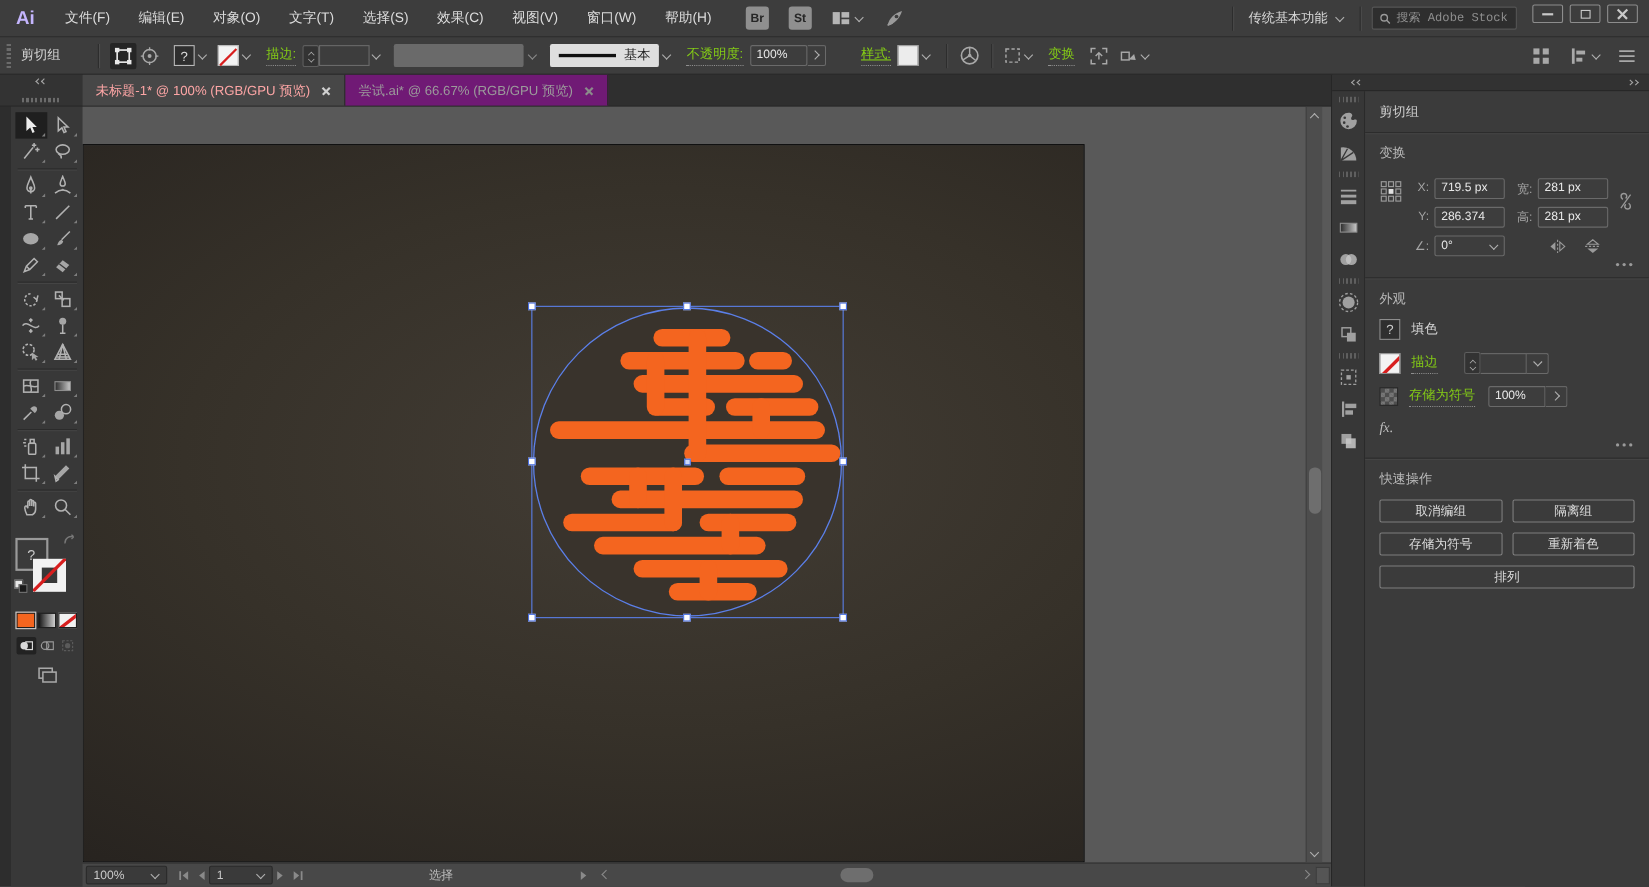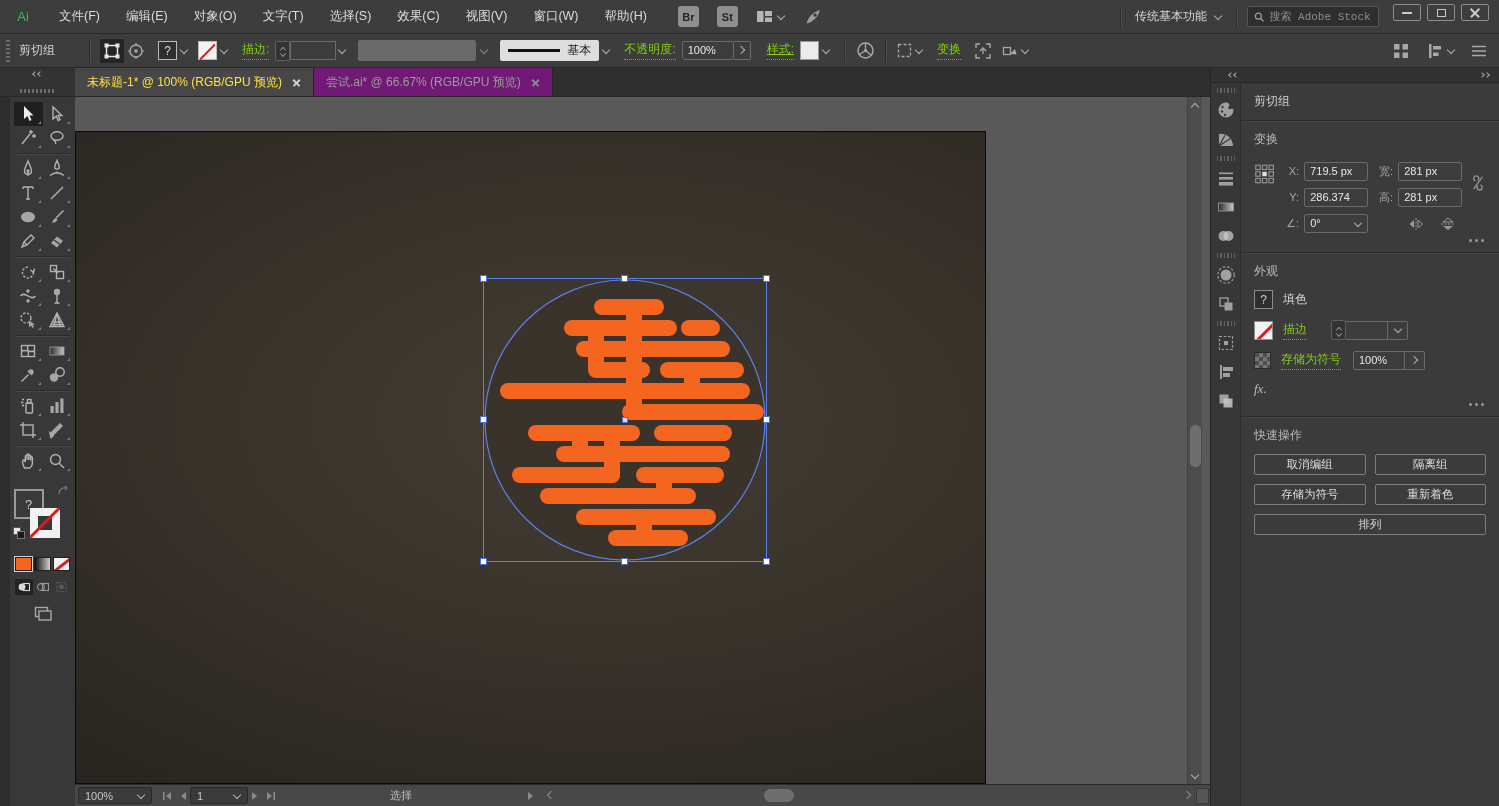--- a/index.html
+++ b/index.html
@@ -18,21 +18,21 @@
   .grip-h { width:36px; height:4px; background-image:repeating-linear-gradient(90deg,#6b6b6b 0 2px,transparent 2px 4px); }
   .grip-v { width:4px; height:22px; background-image:repeating-linear-gradient(180deg,#6b6b6b 0 2px,transparent 2px 4px); }
   .vsep { width:1px; height:22px; background:#2d2d2d; box-shadow:1px 0 0 #4d4d4d; }
   .field { background:#3d3d3d; border:1px solid #6a6a6a; border-radius:2px; color:#e8e8e8; font-size:11px; height:19px; line-height:17px; padding:0 5px; white-space:nowrap; }
   .dots3 { display:inline-flex; gap:3px; }
   .dots3 i { width:3px; height:3px; border-radius:50%; background:#9a9a9a; }
   svg { display:block; }
 
   
   .menubar { height:34px; background:#3d3d3d; border-bottom:1px solid #2a2a2a; display:flex; align-items:center; }
-  .ai-logo { width:46px; text-align:center; font-weight:normal; font-size:13px; color:#22c55e; }
+  .ai-logo { width:46px; text-align:center; font-weight:bold; font-size:17px; color:#c4b5fd; }
   .menu-item { padding:0 13px; color:#dcdcdc; font-size:12.5px; cursor:default; }
   .mb-badge { width:21px; height:21px; background:#8f8f8f; color:#262626; font-weight:bold; font-size:11px; border-radius:3px; display:flex; align-items:center; justify-content:center; margin-left:18px; }
   .mb-icon { margin-left:18px; display:flex; align-items:center; gap:4px; }
   .mb-right { margin-left:auto; display:flex; align-items:center; }
   .workspace { display:flex; align-items:center; gap:7px; color:#d8d8d8; padding:0 14px; }
   .searchbox { width:132px; height:21px; background:#2e2e2e; border:1px solid #555; border-radius:2px; display:flex; align-items:center; gap:5px; padding:0 6px; margin:0 10px; }
   .searchbox input { background:transparent; border:none; outline:none; color:#bbb; font-size:11px; width:100%; font-family:"Liberation Mono","DejaVu Sans Mono",monospace; }
   .searchbox input::placeholder { color:#8e8e8e; }
   .winbtns { display:flex; gap:6px; padding:0 10px 8px 4px; }
   .winbtn { width:28px; height:17px; border:1px solid #8d8d8d; border-radius:2px; display:flex; align-items:center; justify-content:center; position:relative; }
@@ -93,21 +93,21 @@
   .draw-modes { display:flex; gap:1px; margin-top:8px; }
   .dmode { width:18px; height:16px; display:flex; align-items:center; justify-content:center; border-radius:2px; }
   .dmode.active { background:#222; }
   .dmode.disabled { opacity:.35; }
   .screen-mode { margin-top:10px; }
 
   
   .center-col { flex:1; display:flex; flex-direction:column; min-width:0; }
   .tabbar { height:29px; background:#2f2f2f; border-bottom:1px solid #272727; display:flex; align-items:stretch; }
   .doc-tab { display:flex; align-items:center; gap:10px; padding:0 12px; font-size:12px; border-right:1px solid #262626; }
-  .doc-tab.active { background:#474747; color:#fde047; }
+  .doc-tab.active { background:#474747; color:#fca5a5; }
   .doc-tab.inactive { background:#701a75; color:#9b9b9b; }
   .tab-close { position:relative; width:9px; height:9px; }
   .tab-close::before,.tab-close::after { content:""; position:absolute; left:0; top:4px; width:9px; height:1.6px; background:currentColor; }
   .tab-close::before { transform:rotate(45deg); } .tab-close::after { transform:rotate(-45deg); }
 
   .canvas { position:relative; flex:1; background:#595959; overflow:hidden; }
   .artboard { position:absolute; left:0; top:34px; width:911px; height:653px; border:1px solid #0b0b0b;
     background:radial-gradient(ellipse 120% 95% at 58% 44%, #433d35 0%, #363129 40%, #282420 75%, #1f1c19 100%); }
   .sel-rect { position:absolute; left:408px; top:181px; width:284px; height:284px; border:1px solid #5b7fe8; }
   .handle { position:absolute; width:7px; height:7px; background:#fff; border:1px solid #4a6fe0; }
@@ -265,21 +265,21 @@
     <span>基本</span>
   </div>
   <span class="chv" style="margin-left:3px;"></span>
   <div class="dotlbl" style="margin-left:14px;">不透明度:</div>
   <div class="opacity-box" style="margin-left:6px;">
     <div class="field val">100%</div>
     <div class="arrowbtn">
         <span class="chv right"></span>
       </div>
   </div>
-  <div class="dotlbl" style="margin-left:16px;text-decoration:underline;">样式:</div>
+  <div class="dotlbl" style="margin-left:32px;text-decoration:underline;">样式:</div>
   <div class="row" style="margin-left:6px; gap:3px;">
     <div class="style-swatch"></div>
     <span class="chv"></span>
   </div>
   <div class="vsep" style="margin-left:14px;"></div>
   <div class="cb-iconbtn" style="margin-left:8px;">
     <svg width="19" height="19" viewBox="0 0 19 19">
       <circle cx="9.5" cy="9.5" r="7.5" fill="none" stroke="#a8a8a8" stroke-width="1.5"></circle>
       <path d="M9.5,2 V9.5 L15,14 M9.5,9.5 L3.5,13.5" stroke="#a8a8a8" stroke-width="1.3" fill="none"></path>
       <circle cx="9.5" cy="9.5" r="1.6" fill="#a8a8a8"></circle>

